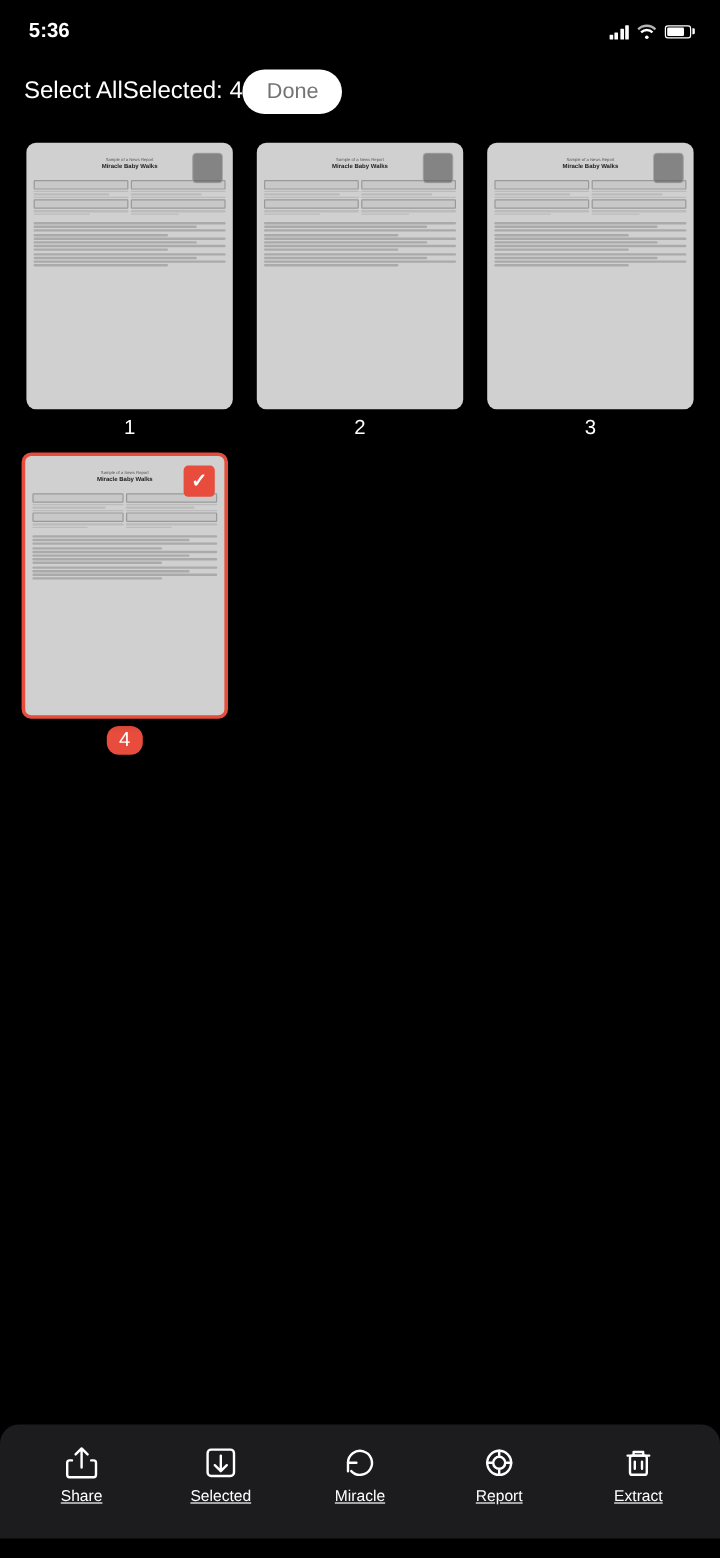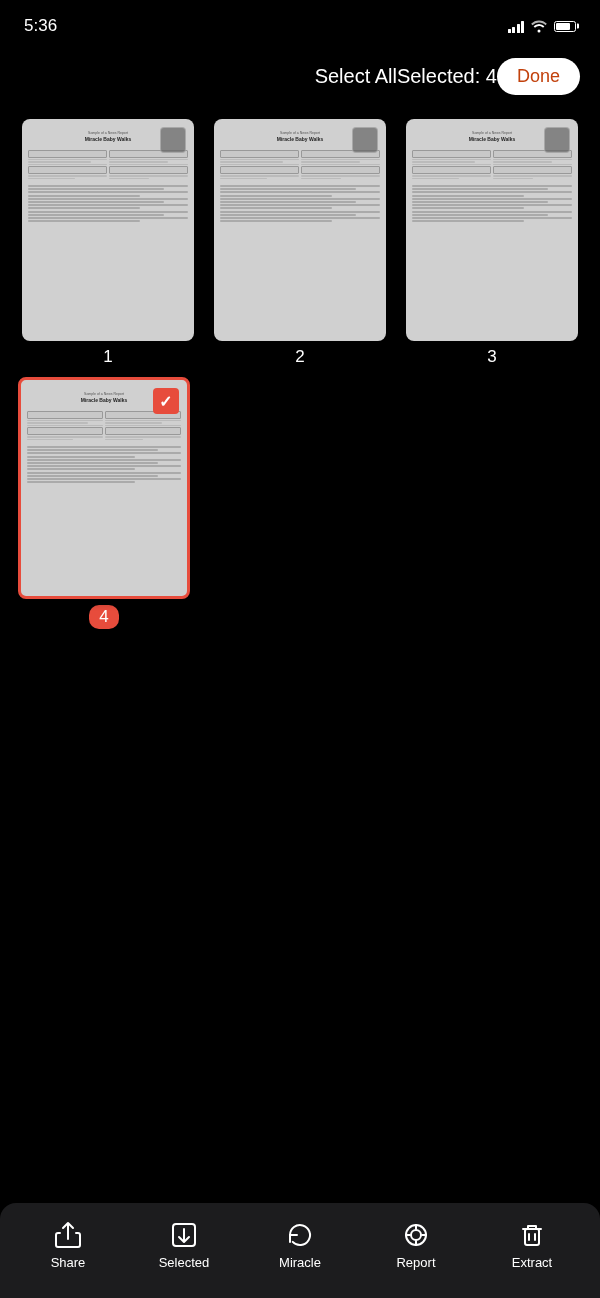--- a/index.html
+++ b/index.html
@@ -19,34 +19,34 @@
     .status-bar {
       display: flex;
       justify-content: space-between;
       align-items: center;
       padding: 14px 24px 6px;
       height: 44px;
     }
 
     .status-time {
       font-size: 17px;
-      font-weight: 400;
+      font-weight: 700;
       color: #fff;
     }
 
     .status-icons {
       display: flex;
       align-items: center;
       gap: 6px;
     }
 
     
     .header {
       display: flex;
-      justify-content: flex-end;
+      justify-content: flex-start;
       align-items: center;
       padding: 14px 20px 14px;
     }
 
     .select-all-btn {
       font-size: 20px;
       color: #fff;
       font-weight: 400;
       background: none;
       border: none;
@@ -55,21 +55,21 @@
     }
 
     .selected-count {
       font-size: 20px;
       font-weight: 500;
       color: #fff;
     }
 
     .done-btn {
       background: #fff;
-      color: #c2410c;
+      color: #737373;
       border: none;
       border-radius: 20px;
       padding: 8px 20px;
       font-size: 18px;
       font-weight: 500;
       cursor: pointer;
     }
 
     
     .pages-grid {
@@ -217,29 +217,30 @@
       padding: 2px 10px;
       font-size: 17px;
       font-weight: 500;
       min-width: 30px;
       text-align: center;
     }
 
     
     .bottom-toolbar {
       position: absolute;
-      bottom: 0;
+      bottom: 16px;
       left: 0;
       right: 0;
       background: #1c1c1e;
       border-radius: 16px 16px 0 0;
       padding: 18px 10px 28px;
       display: flex;
       justify-content: space-around;
       align-items: flex-end;
+      text-decoration: underline;
     }
 
     .toolbar-item {
       display: flex;
       flex-direction: column;
       align-items: center;
       gap: 6px;
       cursor: pointer;
       min-width: 60px;
     }

